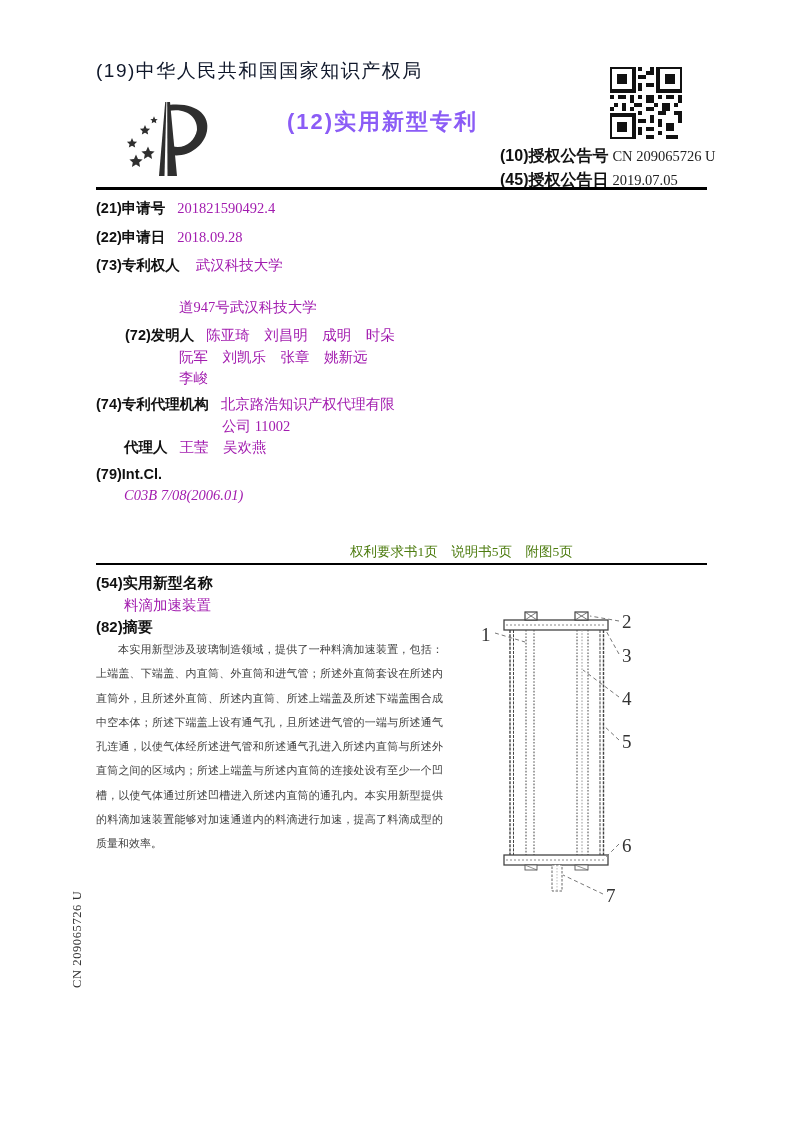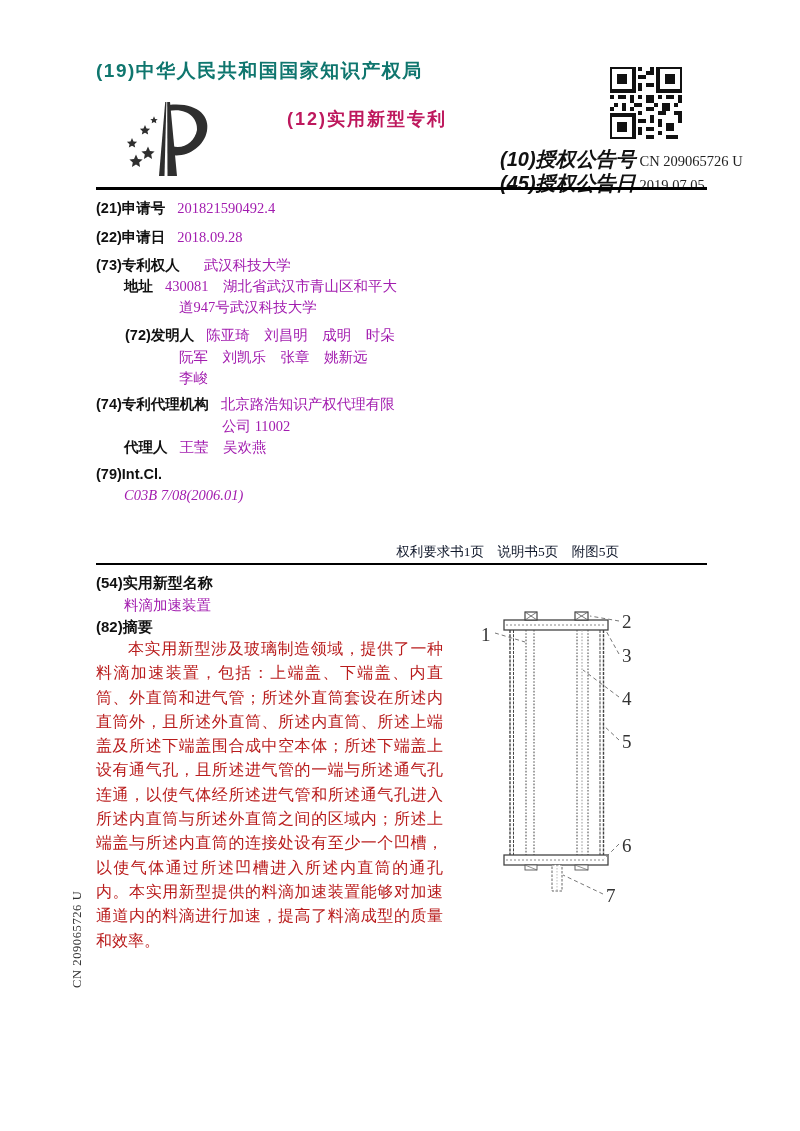--- a/index.html
+++ b/index.html
@@ -2,36 +2,36 @@
 <html><head>
 <meta charset="utf-8">
 <style>
   html,body{margin:0;padding:0;background:#e8e8e8;}
   #page{
     position:relative;width:800px;height:1131px;background:#ffffff;
     margin:0 auto;overflow:hidden;
     font-family:"Liberation Sans","DejaVu Sans",sans-serif;color:#1c1c1c;
   }
   .abs{position:absolute;white-space:nowrap;}
-  .office{left:96px;top:58px;font-size:19px;font-weight:bold;letter-spacing:1.5px;color:#0f766e;}
-  .doctype{left:287px;top:107px;font-size:18px;font-weight:bold;letter-spacing:2px;color:#be185d;}
+  .office{left:96px;top:58px;font-size:19px;font-weight:normal;letter-spacing:1.5px;color:#0f172a;}
+  .doctype{left:287px;top:107px;font-size:22px;font-weight:bold;letter-spacing:2px;color:#8b5cf6;}
   .pubrow{font-size:14px;color:#111;}
-  .pubrow .lbl{font-weight:bold;font-size:20px;font-style:italic;}
+  .pubrow .lbl{font-weight:bold;font-size:16px;}
   .pubrow .val{font-family:"Liberation Serif","DejaVu Serif",serif;font-size:14.5px;color:#222;margin-left:4px;}
   .rule{position:absolute;background:#000;}
   .brow{font-size:14.5px;color:#111;}
   .brow .lbl{font-weight:bold;}
   .bval{font-family:"Liberation Serif","DejaVu Serif",serif;font-size:14.5px;color:#a21caf;}
-  .pages{font-family:"Liberation Serif","DejaVu Serif",serif;font-size:13.5px;color:#0f172a;
-         text-align:center;width:315px;left:350px;top:543px;}
+  .pages{font-family:"Liberation Serif","DejaVu Serif",serif;font-size:13.5px;color:#4d7c0f;
+         text-align:left;width:315px;left:350px;top:543px;}
   .sechead{font-size:15px;font-weight:bold;color:#111;}
   .abstract{
     left:96px;top:637px;width:347px;white-space:normal;
-    font-family:"Liberation Serif","DejaVu Serif",serif;font-size:16px;line-height:24.3px;
-    text-align:justify;text-indent:2em;color:#b91c1c;
+    font-family:"Liberation Serif","DejaVu Serif",serif;font-size:11px;line-height:24.3px;
+    text-align:justify;text-indent:2em;color:#404040;
   }
   .sidenum{
     left:70px;top:988px;transform:rotate(-90deg);transform-origin:0 0;
     font-family:"Liberation Serif","DejaVu Serif",serif;font-size:12.5px;letter-spacing:0.6px;color:#333;
   }
   svg text{font-family:"Liberation Serif","DejaVu Serif",serif;}
 </style>
 </head>
 <body>
 
@@ -118,25 +118,21 @@
   <div class="abs brow" style="left:96px;top:199px;">
     <span class="lbl">(21)申请号</span>
     <span class="bval" style="margin-left:8px;">201821590492.4</span>
   </div>
   <div class="abs brow" style="left:96px;top:228px;">
     <span class="lbl">(22)申请日</span>
     <span class="bval" style="margin-left:8px;text-align:center;">2018.09.28</span>
   </div>
   <div class="abs brow" style="left:96px;top:256px;">
     <span class="lbl">(73)专利权人</span>
-    <span class="bval" style="margin-left:20px;">武汉科技大学</span>
-  </div>
-  <div class="abs brow" style="left:124px;top:277px;">
-    <span class="lbl">地址</span>
-    <span class="bval" style="margin-left:8px;">430081　湖北省武汉市青山区和平大</span>
+    <span class="bval" style="margin-left:12px;">武汉科技大学</span>
   </div>
   <div class="abs bval" style="left:179px;top:298px;">道947号武汉科技大学</div>
   <div class="abs brow" style="left:96px;top:326px;margin-left:29px;">
     <span class="lbl">(72)发明人</span>
     <span class="bval" style="margin-left:8px;">陈亚琦　刘昌明　成明　时朵</span>
   </div>
   <div class="abs bval" style="left:179px;top:348px;">阮军　刘凯乐　张章　姚新远</div>
   <div class="abs bval" style="left:179px;top:369px;">李峻</div>
   <div class="abs brow" style="left:96px;top:395px;">
     <span class="lbl">(74)专利代理机构</span>

